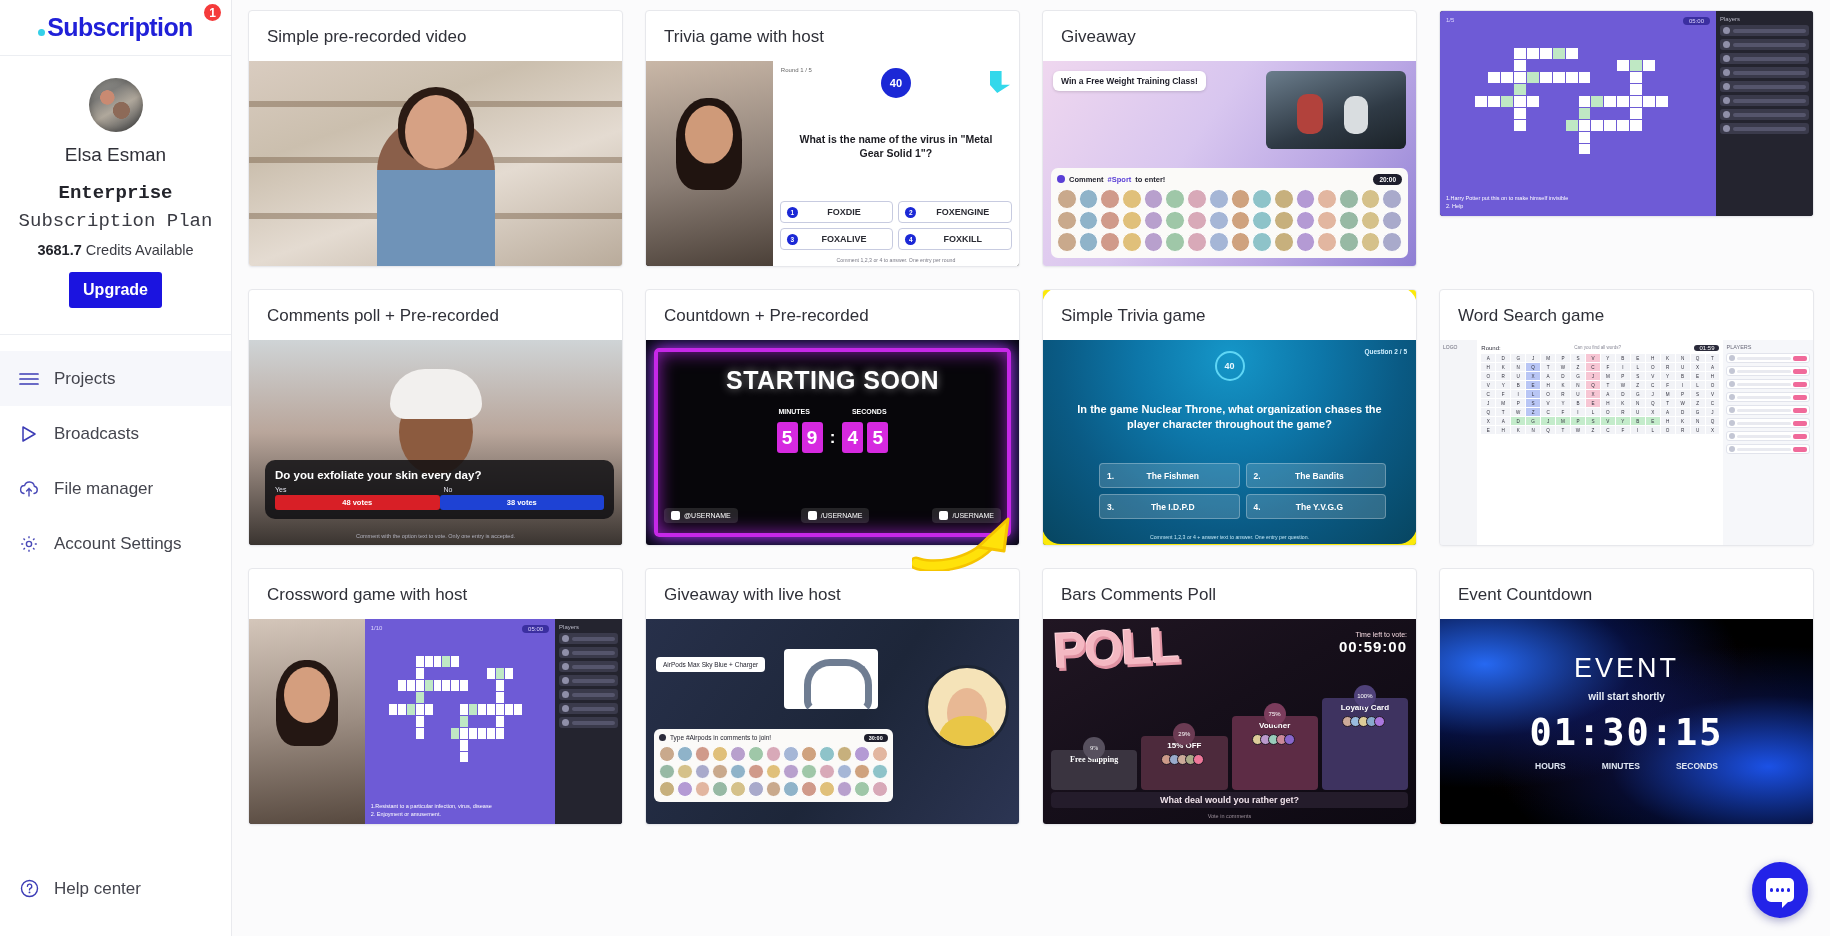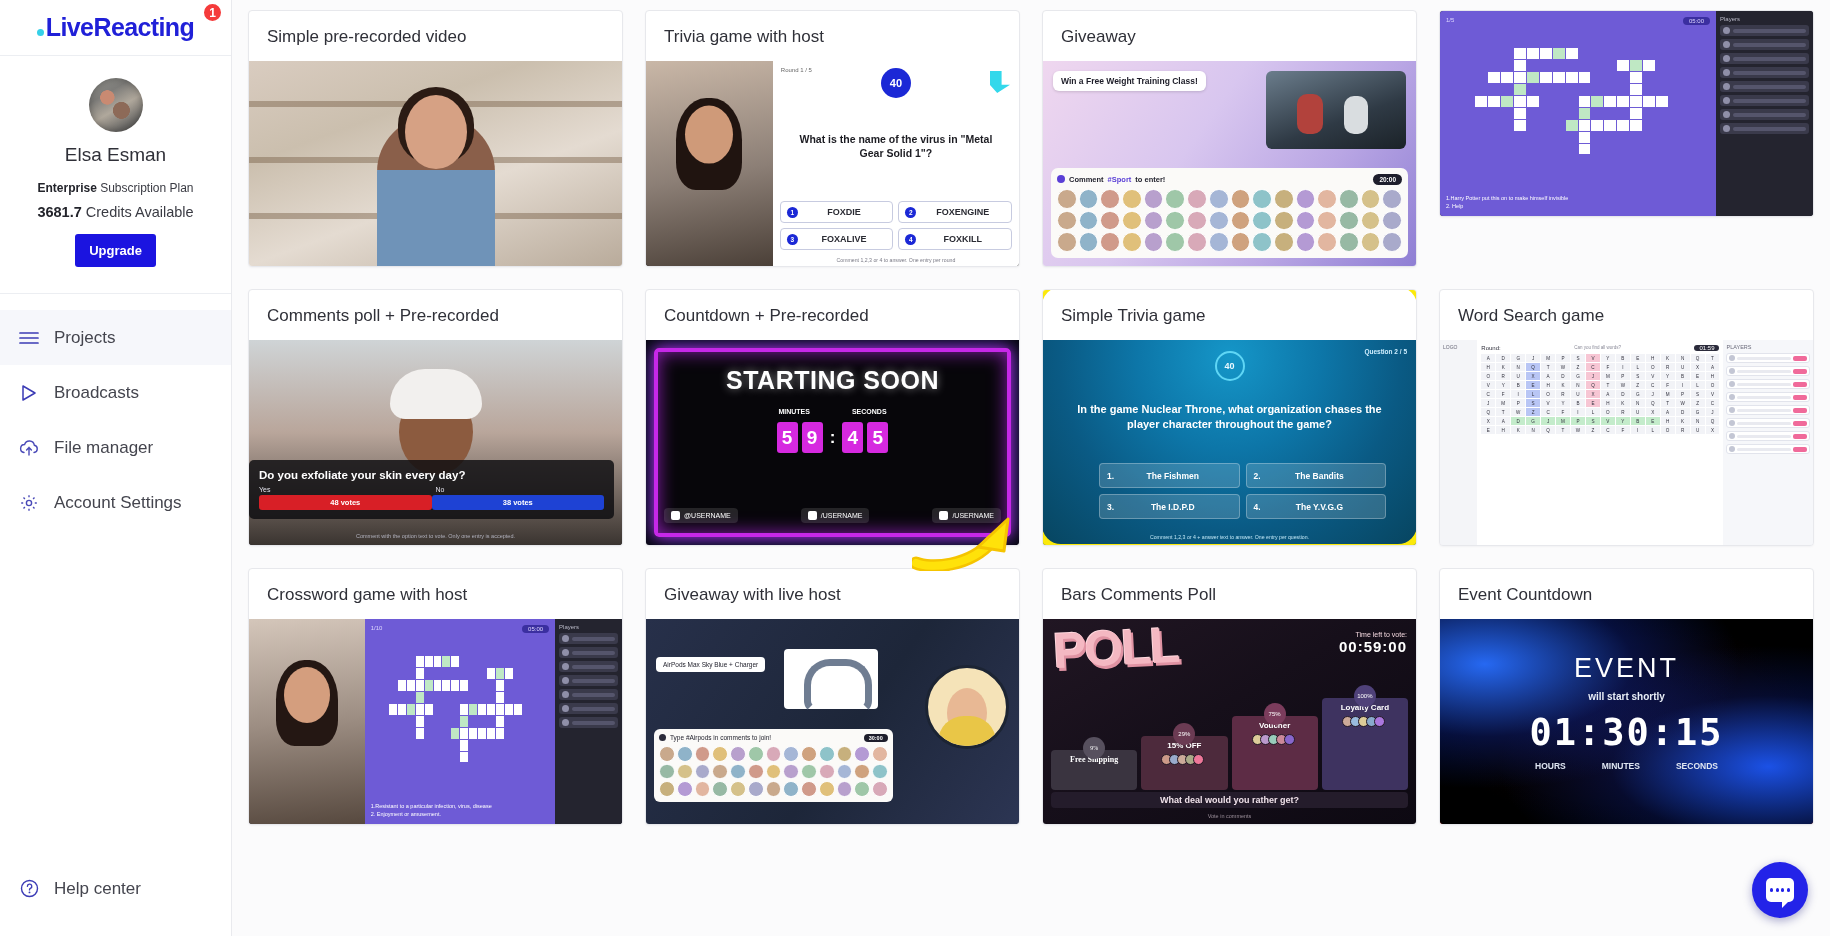--- a/index.html
+++ b/index.html
@@ -49,28 +49,28 @@
   .avatar {
     width: 54px; height: 54px; border-radius: 50%;
     margin: 0 auto 12px;
     background:
       radial-gradient(circle at 34% 36%, #c98a72 0 14%, transparent 15%),
       radial-gradient(circle at 60% 60%, #8d6a58 0 18%, transparent 19%),
       linear-gradient(150deg, #9a9a94 0%, #7d7c79 30%, #b0a89c 55%, #6f6d6a 80%, #4e4c4a 100%);
     box-shadow: inset 0 0 8px rgba(0,0,0,.35);
   }
   .user-name { font-size: 19px; color: #2f3038; margin-bottom: 14px; }
-  .plan-line { font-size: 12px; color: #3a3b43; line-height: 1.45; }
+  .plan-line { font-size: 19px; color: #3a3b43; line-height: 1.45; font-family: Liberation Mono, monospace; }
   .plan-line b { font-weight: bold; color: #23242b; }
   .credits-line { font-size: 14.5px; color: #3a3b43; margin-top: 7px; }
   .credits-line b { font-weight: bold; color: #23242b; }
   .upgrade-btn {
     margin: 14px auto 0; display: block;
     background: #1b14e0; color: #fff; border: none;
-    font-size: 13px; font-weight: bold;
+    font-size: 16px; font-weight: bold;
     padding: 9px 14px; border-radius: 3px; cursor: pointer;
     font-family: "Liberation Sans", sans-serif;
   }
 
   .nav { padding-top: 16px; }
   .nav-item {
     display: flex; align-items: center; gap: 14px;
     height: 55px; padding-left: 18px; cursor: pointer;
     font-size: 17px; color: #44454e;
   }
@@ -271,22 +271,22 @@
   }
   .t-cpoll .face {
     position:absolute; left:50%; top:24%; transform:translateX(-50%);
     width:74px;height:86px;border-radius:50%;background:#8c5b3f;
   }
   .t-cpoll .towel {
     position:absolute; left:50%; top:14%; transform:translateX(-50%);
     width:92px;height:50px;border-radius:46px 46px 20px 20px;background:#f2f0ee;
   }
   .t-cpoll .overlay {
-    position:absolute; left:0; right:8px; bottom:26px;
-    background:rgba(12,12,16,.82); border-radius:5px; padding:9px 10px;
+    position:absolute; left:16px; right:8px; bottom:26px;
+    background:rgba(12,12,16,.82); border-radius:10px; padding:9px 10px;
   }
   .t-cpoll .overlay .qq { font-size:11.5px; font-weight:bold; color:#fff; margin-bottom:5px; }
   .t-cpoll .lbls { display:flex; gap:8px; font-size:7px; color:#e4e4ee; margin-bottom:2px; }
   .t-cpoll .lbls span { flex:1; }
   .t-cpoll .bars { display:flex; }
   .t-cpoll .bars div { flex:1; height:15px; border-radius:3px; display:flex; align-items:center; justify-content:center; font-size:7.5px; font-weight:bold; color:#fff;}
   .t-cpoll .bars .yes { background:#d81f26; }
   .t-cpoll .bars .no { background:#1e42d4; }
   .t-cpoll .foot {
     position:absolute; left:0; right:0; bottom:6px; text-align:center;
@@ -484,21 +484,21 @@
 </style>
 </head>
 <body>
 
 <div class="app">
 
   <aside class="sidebar">
 
     <div class="brand">
       <div class="brand-dot"></div>
-      <div class="brand-text">LiveReacting</div>
+      <div class="brand-text">Subscription</div>
       <div class="brand-badge">1</div>
     </div>
 
     <div class="profile">
       <div class="avatar"></div>
       <div class="user-name">Elsa Esman</div>
       <div class="plan-line">
         <b>Enterprise</b>
         <span>Subscription Plan</span>
       </div>

